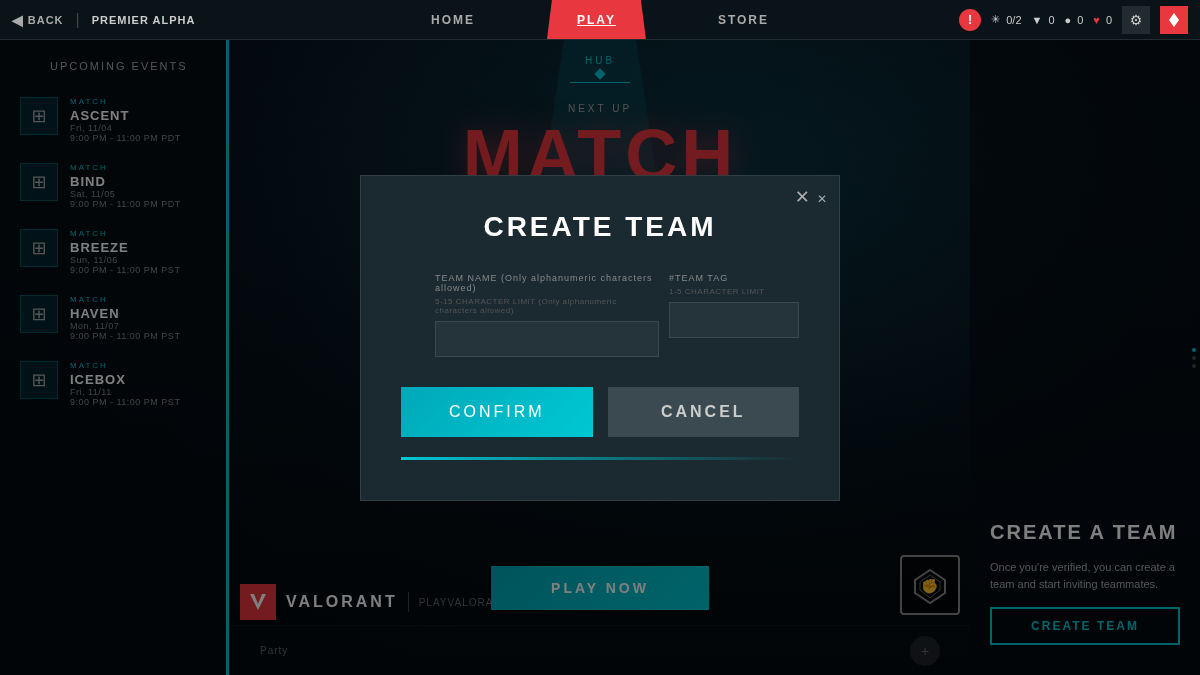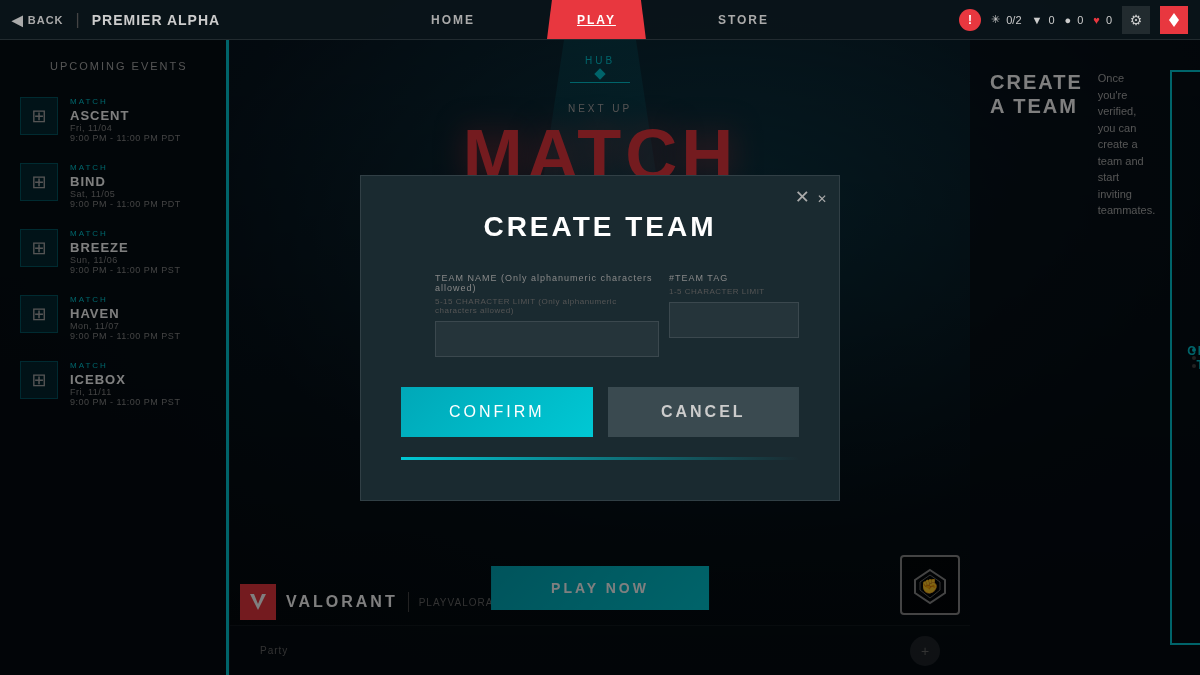--- a/index.html
+++ b/index.html
@@ -80,21 +80,21 @@
       font-size: 14px;
     }
 
     .separator {
       color: #444;
       margin: 0 4px;
     }
 
     .breadcrumb-text {
       color: #ccc;
-      font-size: 14px;
+      font-size: 11px;
       font-weight: bold;
       letter-spacing: 1px;
     }
 
     .topbar-center {
       flex: 1;
       display: flex;
       align-items: center;
       justify-content: center;
       gap: 62px;
@@ -255,21 +255,23 @@
     .right-panel {
       position: absolute;
       top: 40px;
       right: 0;
       width: 230px;
       bottom: 0;
       background: rgba(5,12,18,0.7);
       z-index: 10;
       padding: 30px 20px;
       display: flex;
+      flex-direction: column;
       gap: 15px;
+      justify-content: flex-end;
     }
 
     .create-team-title {
       color: white;
       font-size: 20px;
       font-weight: 900;
       letter-spacing: 2px;
       line-height: 1.2;
     }
 

